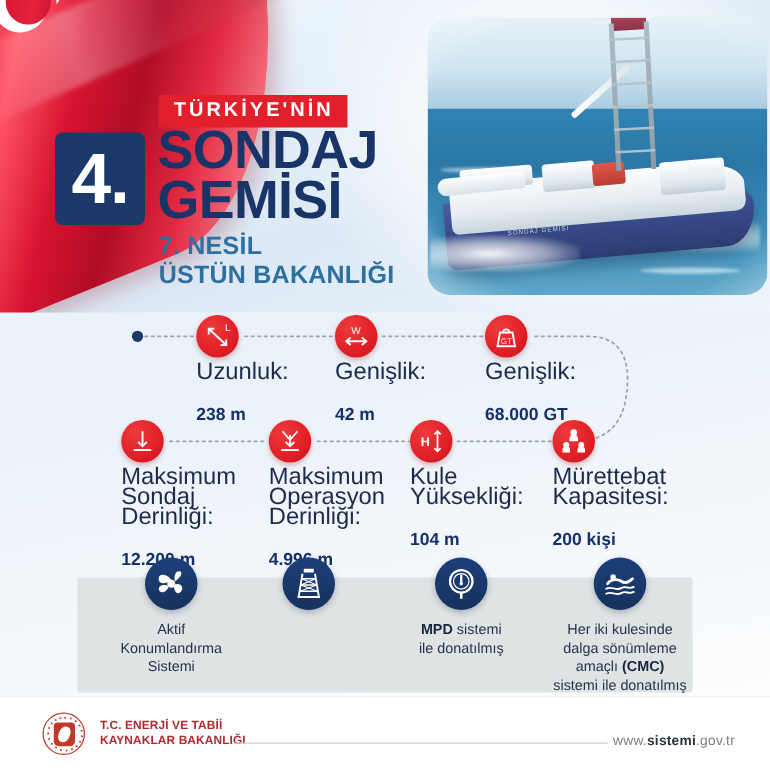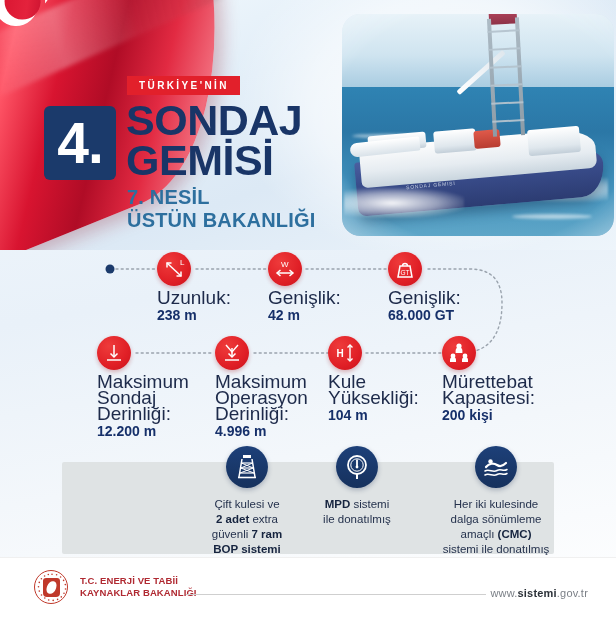--- a/index.html
+++ b/index.html
@@ -158,21 +158,21 @@
     border-radius: 6px;
     color: #ffffff;
     font-size: 57px; font-weight: bold;
     line-height: 74px; text-align: center;
     letter-spacing: -1px;
   }
   .ribbon {
     position: absolute; left: 127px; top: 76px;
     background: #e2202b;
     color: #ffffff;
-    font-size: 10px; font-weight: bold;
+    font-size: 16px; font-weight: bold;
     letter-spacing: 2.4px;
     padding: 4px 11px 4px 12px;
   }
   .title-main {
     position: absolute; left: 126px; top: 100px;
     color: #193567;
     font-weight: bold;
     font-size: 43px;
     line-height: 40px;
     letter-spacing: -0.5px;
@@ -209,21 +209,21 @@
     color: #1d2a4a;
     font-size: 19px;
     line-height: 16px;
     font-weight: normal;
   }
   .spec-value {
     color: #16306a;
     font-size: 14px;
     font-weight: bold;
     line-height: 17px;
-    margin-top: 1px;
+    margin-top: 17px;
   }
 
   
   #spec-length   { left: 157px; top: 4px; }
   #spec-width    { left: 268px; top: 4px; }
   #spec-weight   { left: 388px; top: 4px; }
   
   #spec-drill-depth { left: 97px;  top: 88px; }
   #spec-oper-depth  { left: 215px; top: 88px; }
   #spec-tower       { left: 328px; top: 88px; }
@@ -248,21 +248,21 @@
   }
   .feature-text {
     margin-top: 9px;
     color: #25324d;
     font-size: 11.5px;
     line-height: 15px;
   }
   .feature-text b { font-weight: bold; color: #16243f; }
   #feat-dp   { left: 16px; }
   #feat-bop  { left: 126px; }
-  #feat-mpd  { left: 236px; text-align: center; }
+  #feat-mpd  { left: 248px; text-align: center; }
   #feat-cmc  { left: 368px; width: 132px; }
 
   
   .footer {
     position: absolute; left: 0; bottom: 0; width: 616px; height: 60px;
     background: #ffffff;
     border-top: 1px solid #f0f0f0;
   }
   .ministry {
     position: absolute; left: 34px; top: 12px;
@@ -458,38 +458,49 @@
           <path d="M20,26 v-2 a3,3 0 0 1 6,0 v2 z" fill="#fff"></path>
         </svg>
       </div>
       <div class="spec-label">Mürettebat<br>Kapasitesi:</div>
       <div class="spec-value">200 kişi</div>
     </div>
   </div>
 
   <div class="features">
 
+    <div class="feature" id="feat-dp">
+      <div class="feature-icon">
+        <svg width="42" height="42" viewBox="0 0 42 42">
+          <circle cx="21" cy="21" r="3.2" fill="#fff"></circle>
+          <path d="M21,18 C17,12 10,13 11,18 C12,22 17,21 21,18 Z" fill="#fff"></path>
+          <path d="M23,22 C29,19 32,25 28,28 C25,30 23,26 23,22 Z" fill="#fff"></path>
+          <path d="M19,23 C17,29 11,29 11,25 C11,22 16,21 19,23 Z" fill="#fff"></path>
+          <path d="M24,19 C29,16 31,11 27,11 C24,11 23,16 24,19 Z" fill="#fff"></path>
+        </svg>
+      </div>
+      <div class="feature-text">Aktif<br>Konumlandırma<br>Sistemi</div>
+    </div>
 
     <div class="feature" id="feat-bop">
       <div class="feature-icon">
         <svg width="42" height="42" viewBox="0 0 42 42">
           <rect x="17" y="9" width="8" height="3" fill="#fff"></rect>
           <line x1="16" y1="13" x2="13" y2="31" stroke="#fff" stroke-width="1.5"></line>
           <line x1="26" y1="13" x2="29" y2="31" stroke="#fff" stroke-width="1.5"></line>
           <line x1="15.4" y1="17" x2="26.6" y2="17" stroke="#fff" stroke-width="1.2"></line>
           <line x1="14.7" y1="22" x2="27.3" y2="22" stroke="#fff" stroke-width="1.2"></line>
           <line x1="14" y1="27" x2="28" y2="27" stroke="#fff" stroke-width="1.2"></line>
           <line x1="15.4" y1="17" x2="27.3" y2="22" stroke="#fff" stroke-width="1"></line>
           <line x1="26.6" y1="17" x2="14.7" y2="22" stroke="#fff" stroke-width="1"></line>
           <line x1="14.7" y1="22" x2="28" y2="27" stroke="#fff" stroke-width="1"></line>
           <line x1="27.3" y1="22" x2="14" y2="27" stroke="#fff" stroke-width="1"></line>
           <line x1="12" y1="31.5" x2="30" y2="31.5" stroke="#fff" stroke-width="1.6"></line>
         </svg>
       </div>
-      <div class="feature-text">Çift kulesi ve<br><b>2 adet</b> extra<br>güvenli <b>7 ram</b><br><b>BOP sistemi</b></div>
     </div>
 
     <div class="feature" id="feat-mpd">
       <div class="feature-icon">
         <svg width="42" height="42" viewBox="0 0 42 42">
           <circle cx="21" cy="19" r="9" fill="none" stroke="#fff" stroke-width="1.8"></circle>
           <circle cx="21" cy="19" r="6.2" fill="none" stroke="#fff" stroke-width="1"></circle>
           <line x1="21" y1="13.5" x2="21" y2="20" stroke="#fff" stroke-width="1.8"></line>
           <circle cx="21" cy="21" r="1.4" fill="#fff"></circle>
           <rect x="20" y="28" width="2" height="5" fill="#fff"></rect>

